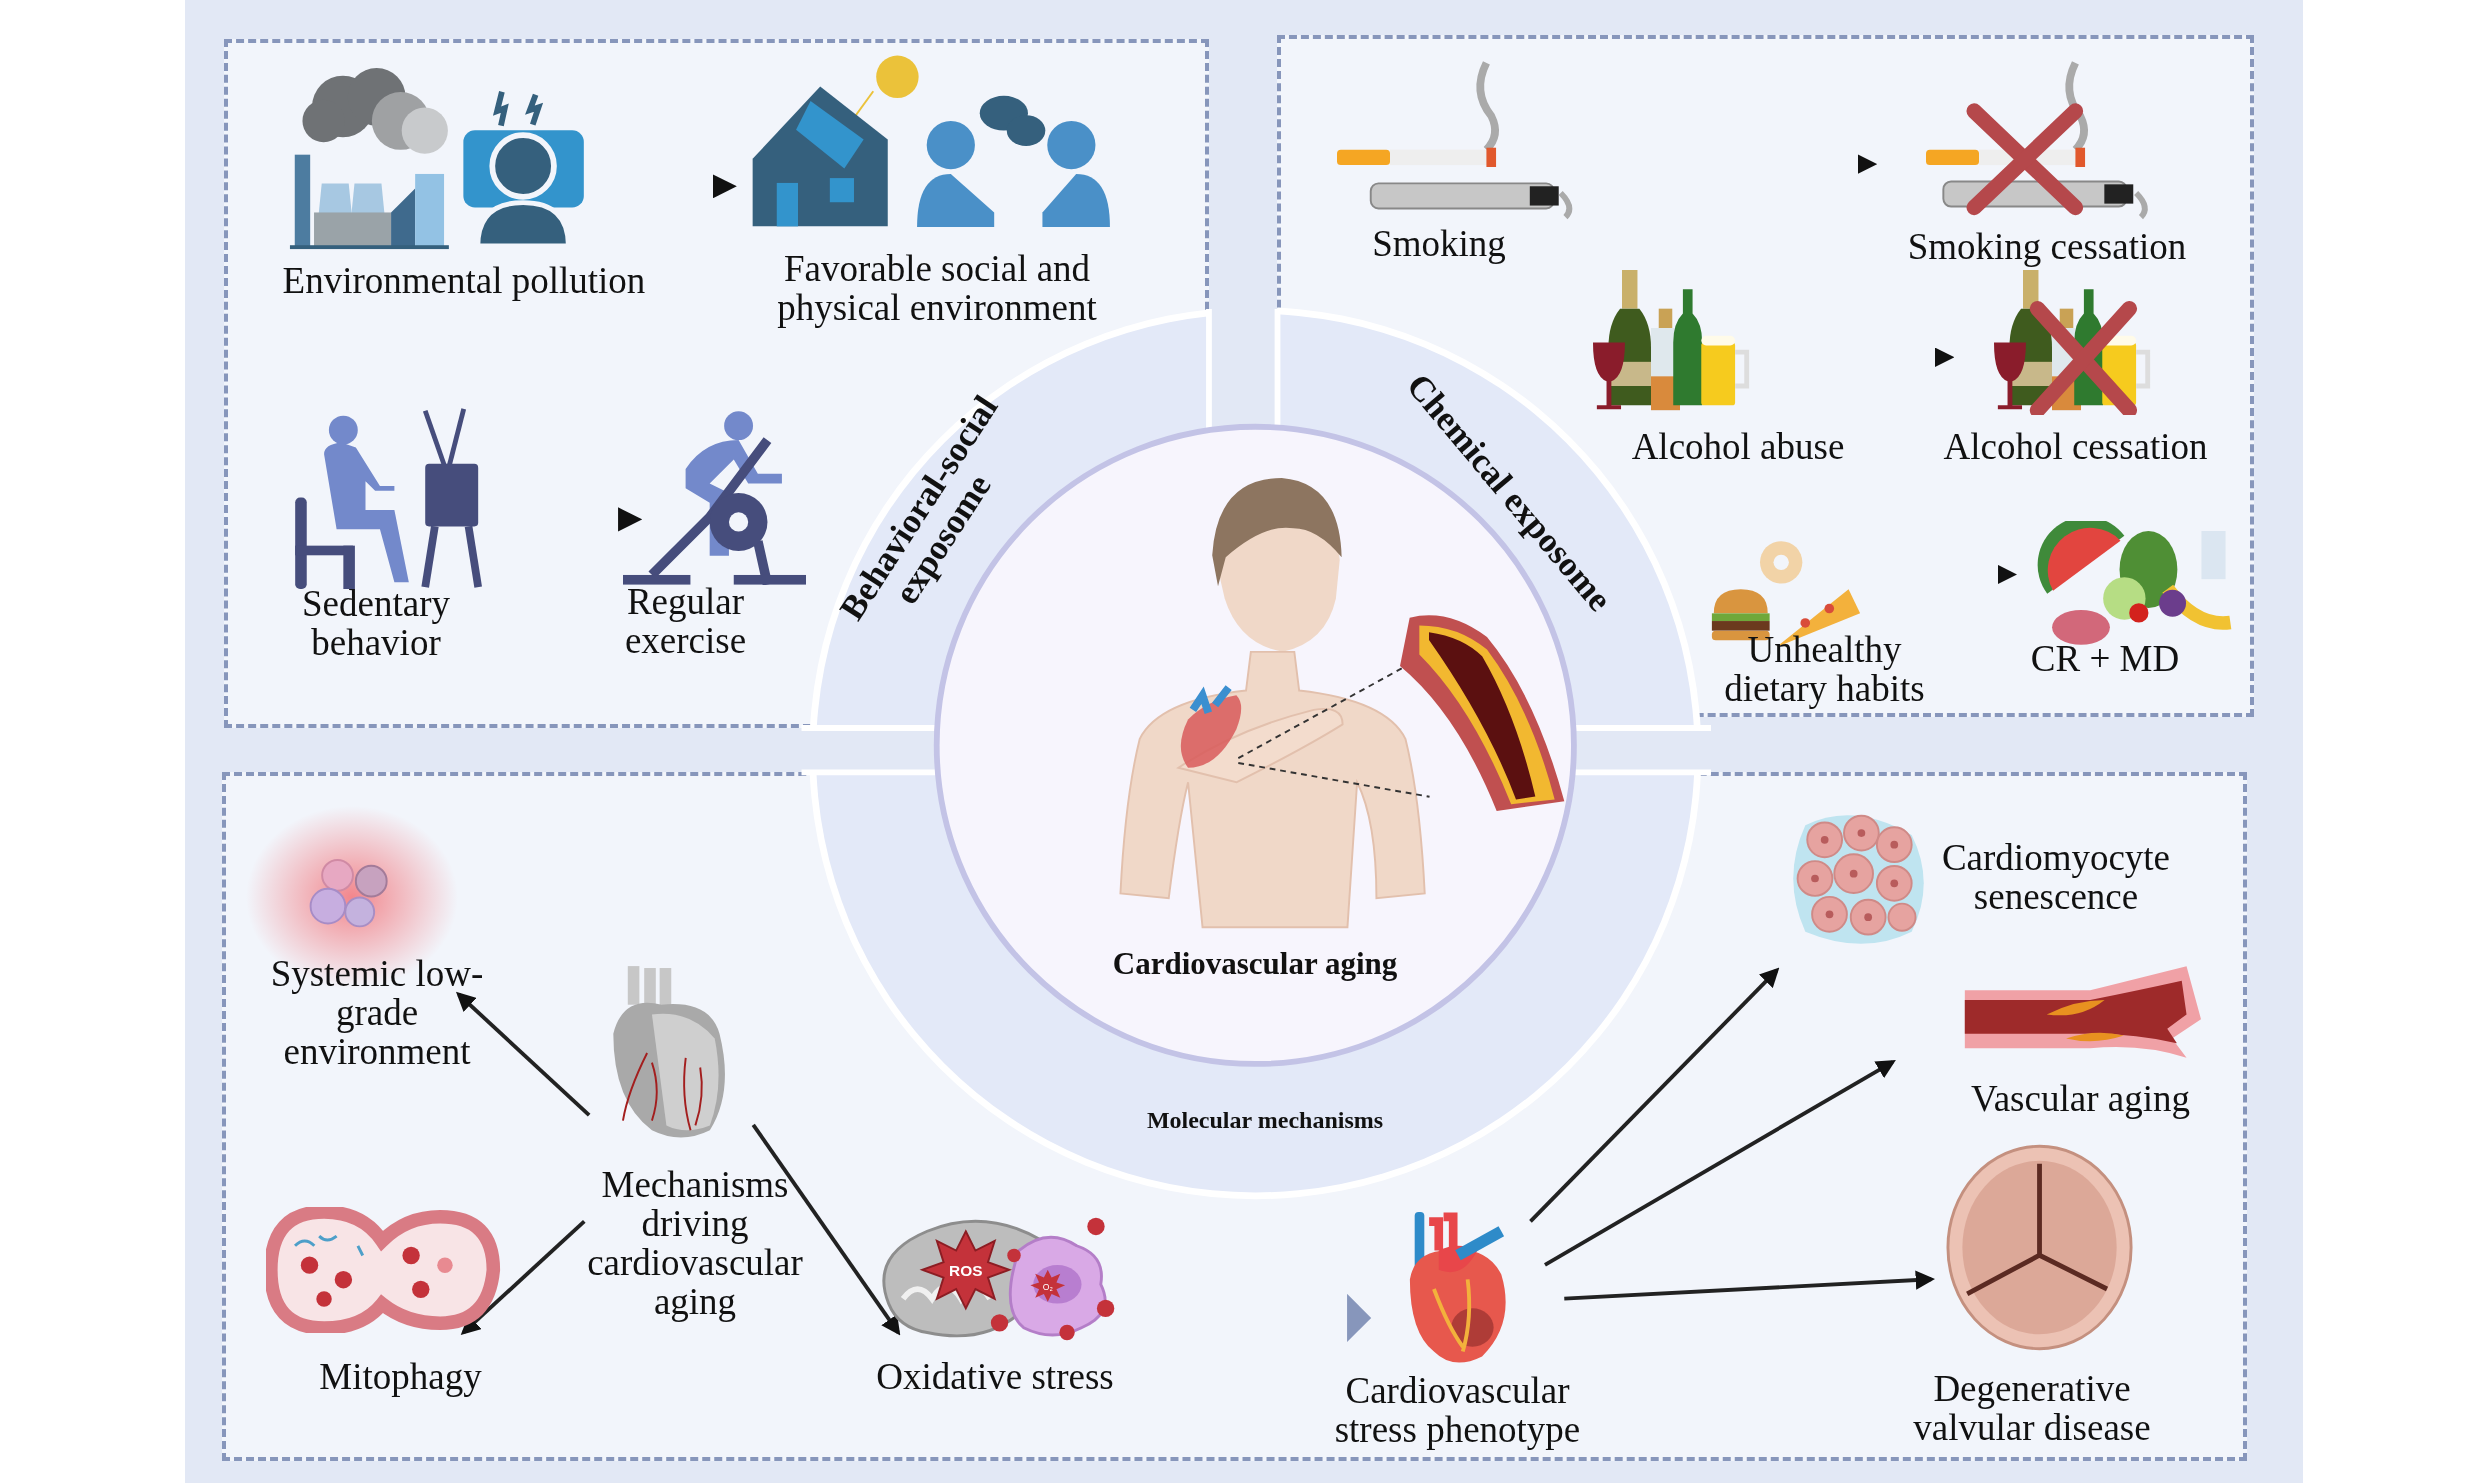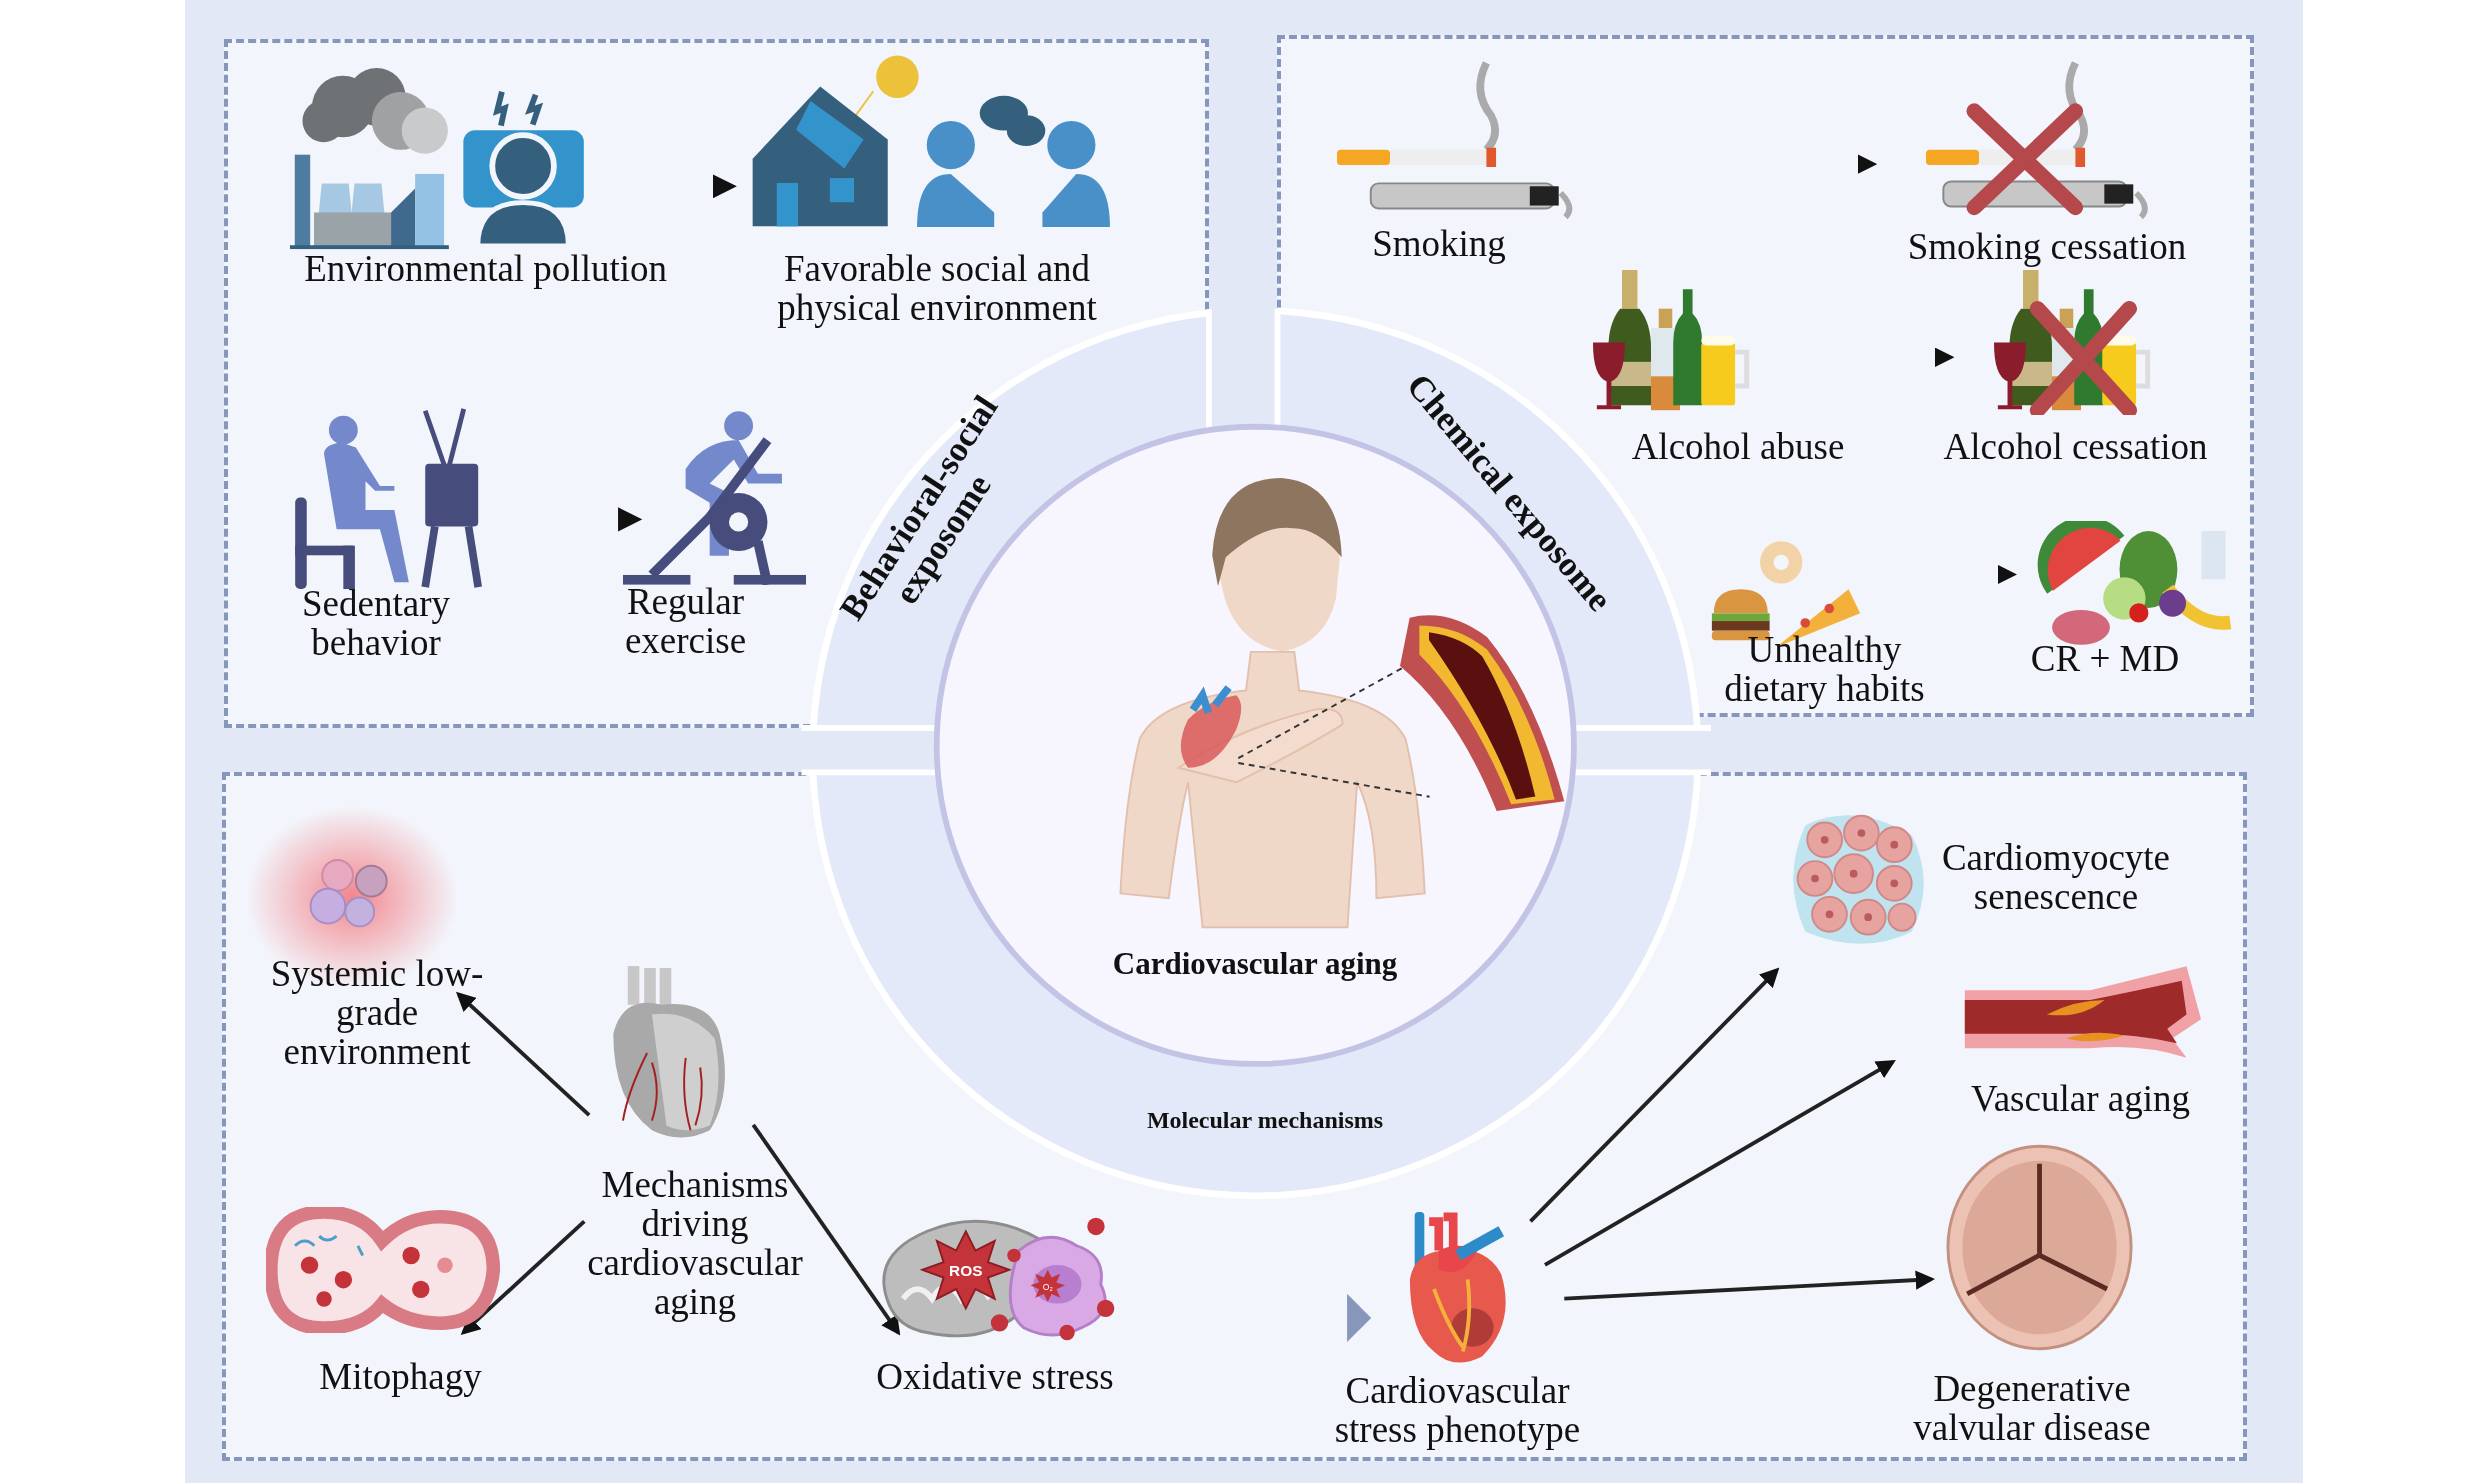--- a/index.html
+++ b/index.html
@@ -128,21 +128,21 @@
 </svg>
 <svg class="icon" style="left:912px;top:92px;" width="203" height="135" viewBox="0 0 210 140">
   <ellipse cx="95" cy="22" rx="25" ry="18" fill="#35607d"></ellipse>
     <ellipse cx="118" cy="40" rx="20" ry="16" fill="#35607d"></ellipse>
   <circle cx="40" cy="55" r="25" fill="#4a90c8"></circle>
     <circle cx="165" cy="55" r="25" fill="#4a90c8"></circle>
   <path d="M5 140 q0 -55 35 -55 l45 40 v15z" fill="#4a90c8"></path>
   <path d="M205 140 q0 -55 -35 -55 l-35 40 v15z" fill="#4a90c8"></path>
 </svg>
 
-<div class="lbl" style="left:261px;top:249px;width:406px;text-align:right;">
+<div class="lbl" style="left:261px;top:261px;width:406px;">
   <div>Environmental pollution</div>
 </div>
 <div class="lbl" style="left:734px;top:249px;width:406px;">
   <div>Favorable social and</div>
   <div>physical environment</div>
 </div>
 
 <svg class="icon" style="left:290px;top:406px;" width="203" height="183" viewBox="0 0 210 190">
   <circle cx="55" cy="25" r="15" fill="#7389cb"></circle>
   <path d="M35 50 q0 -10 18 -12 l15 5 l25 40 h15 v5 h-20 l-10 -10 v30 h30 l15 75 h-15 l-15 -55 h-45 z" fill="#7389cb"></path>

